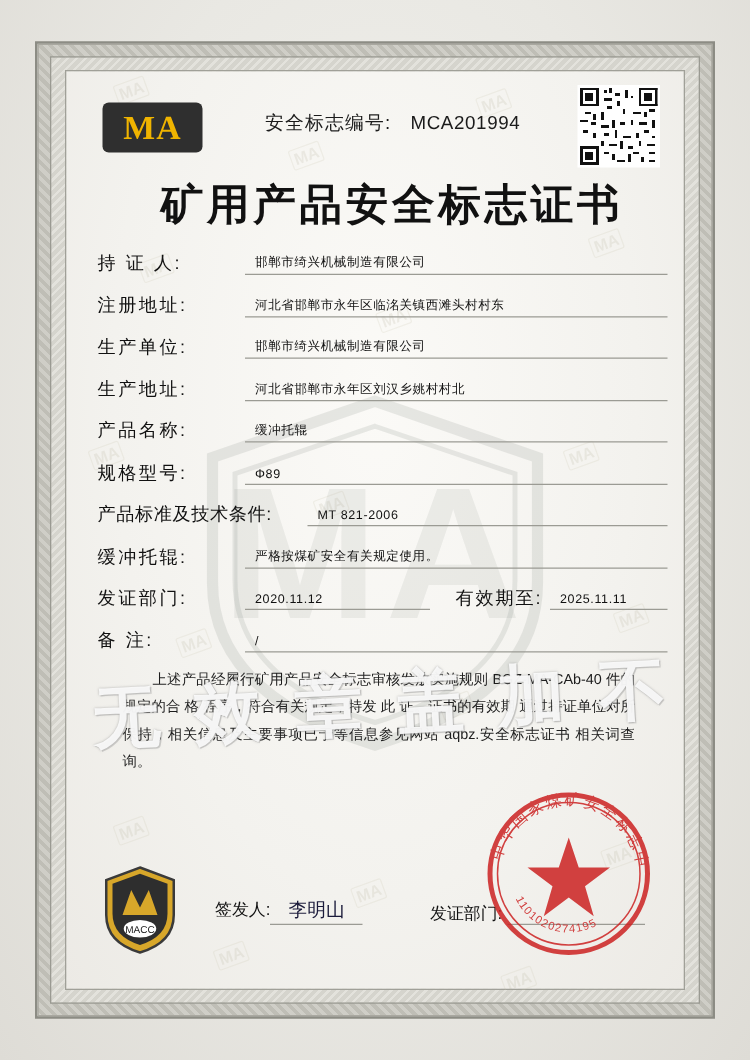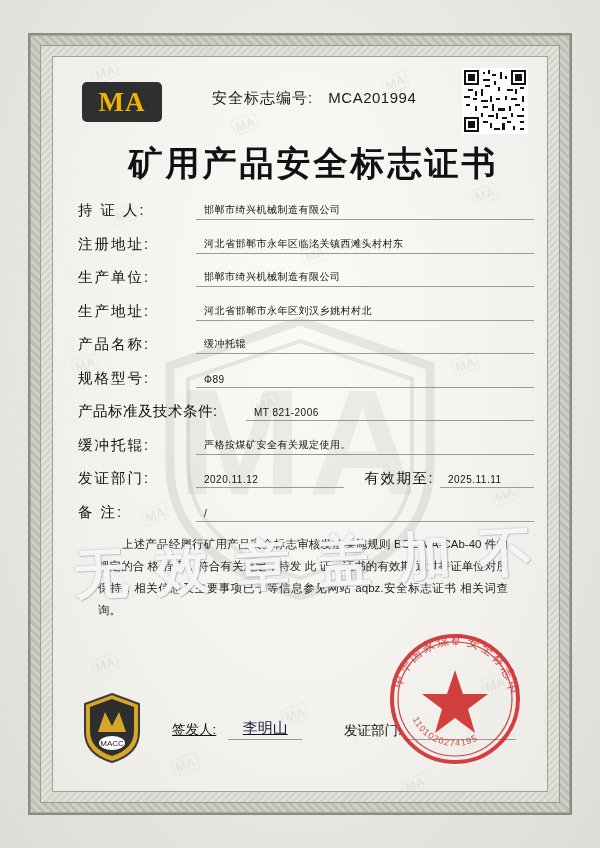--- a/index.html
+++ b/index.html
@@ -119,21 +119,21 @@
     letter-spacing:6px;
     text-shadow:0 0 2px rgba(120,120,120,.55),1px 1px 0 rgba(150,150,150,.35);
     transform:rotate(-3deg);pointer-events:none;
   }
 
   .macc-badge{
     position:absolute;left:30px;bottom:28px;width:60px;height:72px;
   }
   .sign-row{
     position:absolute;left:120px;bottom:52px;font-size:13.5px;color:#111;
-    display:flex;align-items:center;gap:12px;text-decoration:underline;
+    display:flex;align-items:flex-start;gap:0;
   }
   .sign-row .sig{
     display:inline-block;width:74px;border-bottom:1px solid #9b9b94;
     text-align:center;font-family:"Liberation Serif",serif;font-size:15px;
     color:#1a1a3a;padding-bottom:1px;
   }
   .dept-row{
     position:absolute;left:292px;bottom:52px;font-size:13.5px;color:#111;
     display:flex;align-items:flex-end;gap:4px;
   }

